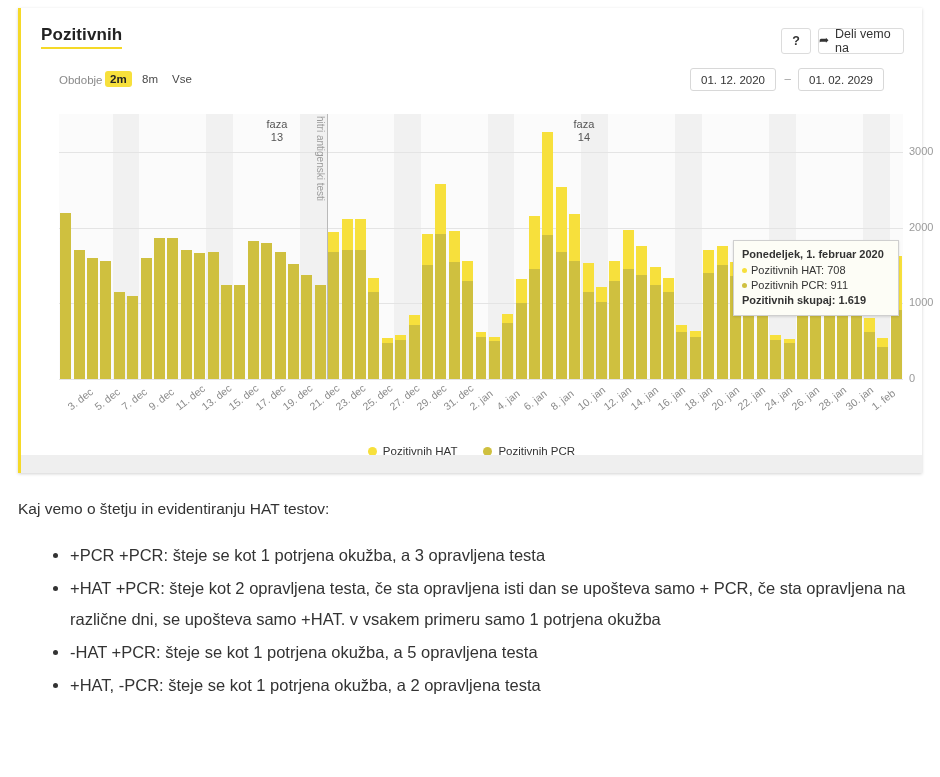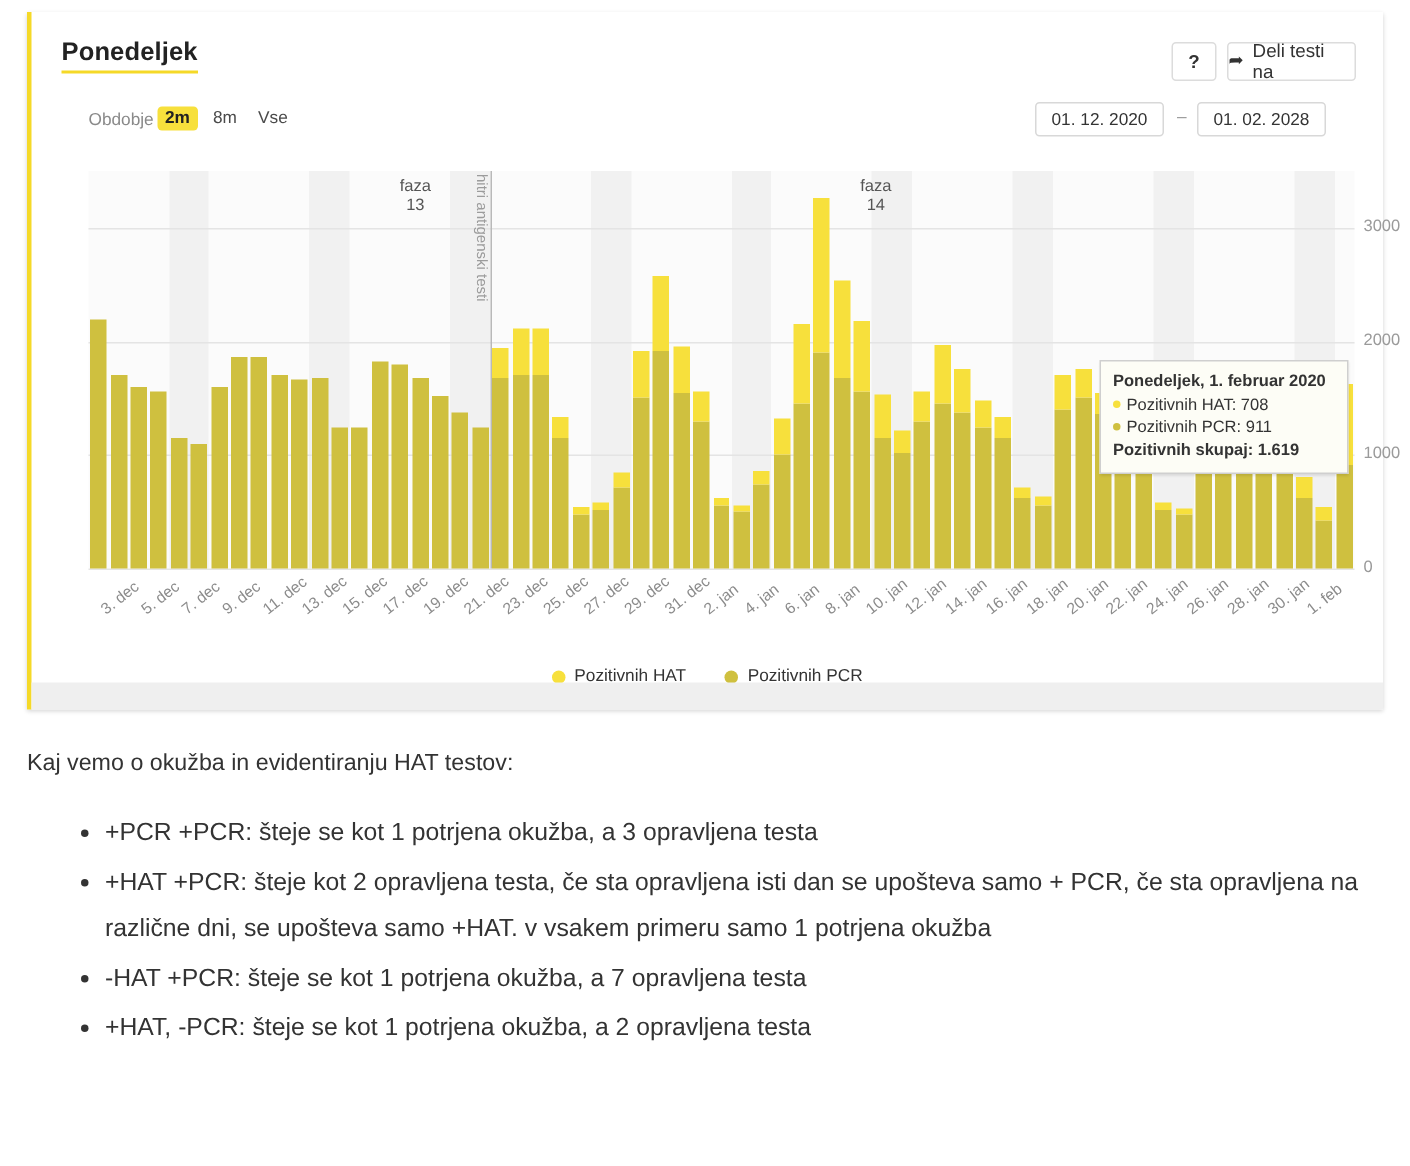--- a/index.html
+++ b/index.html
@@ -221,42 +221,42 @@
     line-height: 31px;
   }
   #bullets li { margin-bottom: 2px; }
 </style>
 </head>
 <body>
 
 <div id="card">
 
   <div id="card-header">
-    <div id="chart-title">Ponedeljek</div>
+    <div id="chart-title">Pozitivnih</div>
 
     <div class="hdr-btn" id="help-button">
       <span>?</span>
     </div>
 
     <div class="hdr-btn" id="share-button">
       <span class="sh-ic">➦</span>
-      <span>Deli testi na</span>
+      <span>Deli vemo na</span>
     </div>
   </div>
 
   <div id="controls">
     <div id="period-label">Obdobje</div>
 
     <div class="range-btn active" id="range-2m">2m</div>
     <div class="range-btn" id="range-4m">8m</div>
     <div class="range-btn" id="range-vse">Vse</div>
 
     <div class="date-box" id="date-from">01. 12. 2020</div>
     <div id="date-dash">–</div>
-    <div class="date-box" id="date-to">01. 02. 2028</div>
+    <div class="date-box" id="date-to">01. 02. 2029</div>
   </div>
 
   <div id="plot-wrap">
     <div id="plot-bg"></div>
     <div id="bands">
         <div class="weekend-band" style="left: 53.5873px; width: 26.7937px;"></div>
         <div class="weekend-band" style="left: 147.365px; width: 26.7937px;"></div>
         <div class="weekend-band" style="left: 241.143px; width: 26.7937px;"></div>
         <div class="weekend-band" style="left: 334.921px; width: 26.7937px;"></div>
         <div class="weekend-band" style="left: 428.698px; width: 26.7937px;"></div>
@@ -596,20 +596,20 @@
     <div class="lg">
       <span class="sw" style="background:#cfc03f"></span>
       <span>Pozitivnih PCR</span>
     </div>
   </div>
 
   <div id="card-footer"></div>
 </div>
 
 <div id="below">
-  <p id="intro-text">Kaj vemo o okužba in evidentiranju HAT testov:</p>
+  <p id="intro-text">Kaj vemo o štetju in evidentiranju HAT testov:</p>
   <ul id="bullets">
       <li>+PCR +PCR: šteje se kot 1 potrjena okužba, a 3 opravljena testa</li>
       <li>+HAT +PCR: šteje kot 2 opravljena testa, če sta opravljena isti dan se upošteva samo + PCR, če sta opravljena na različne dni, se upošteva samo +HAT. v vsakem primeru samo 1 potrjena okužba</li>
-      <li>-HAT +PCR: šteje se kot 1 potrjena okužba, a 7 opravljena testa</li>
+      <li>-HAT +PCR: šteje se kot 1 potrjena okužba, a 5 opravljena testa</li>
       <li>+HAT, -PCR: šteje se kot 1 potrjena okužba, a 2 opravljena testa</li>
     </ul>
 </div>
 
 </body></html>

